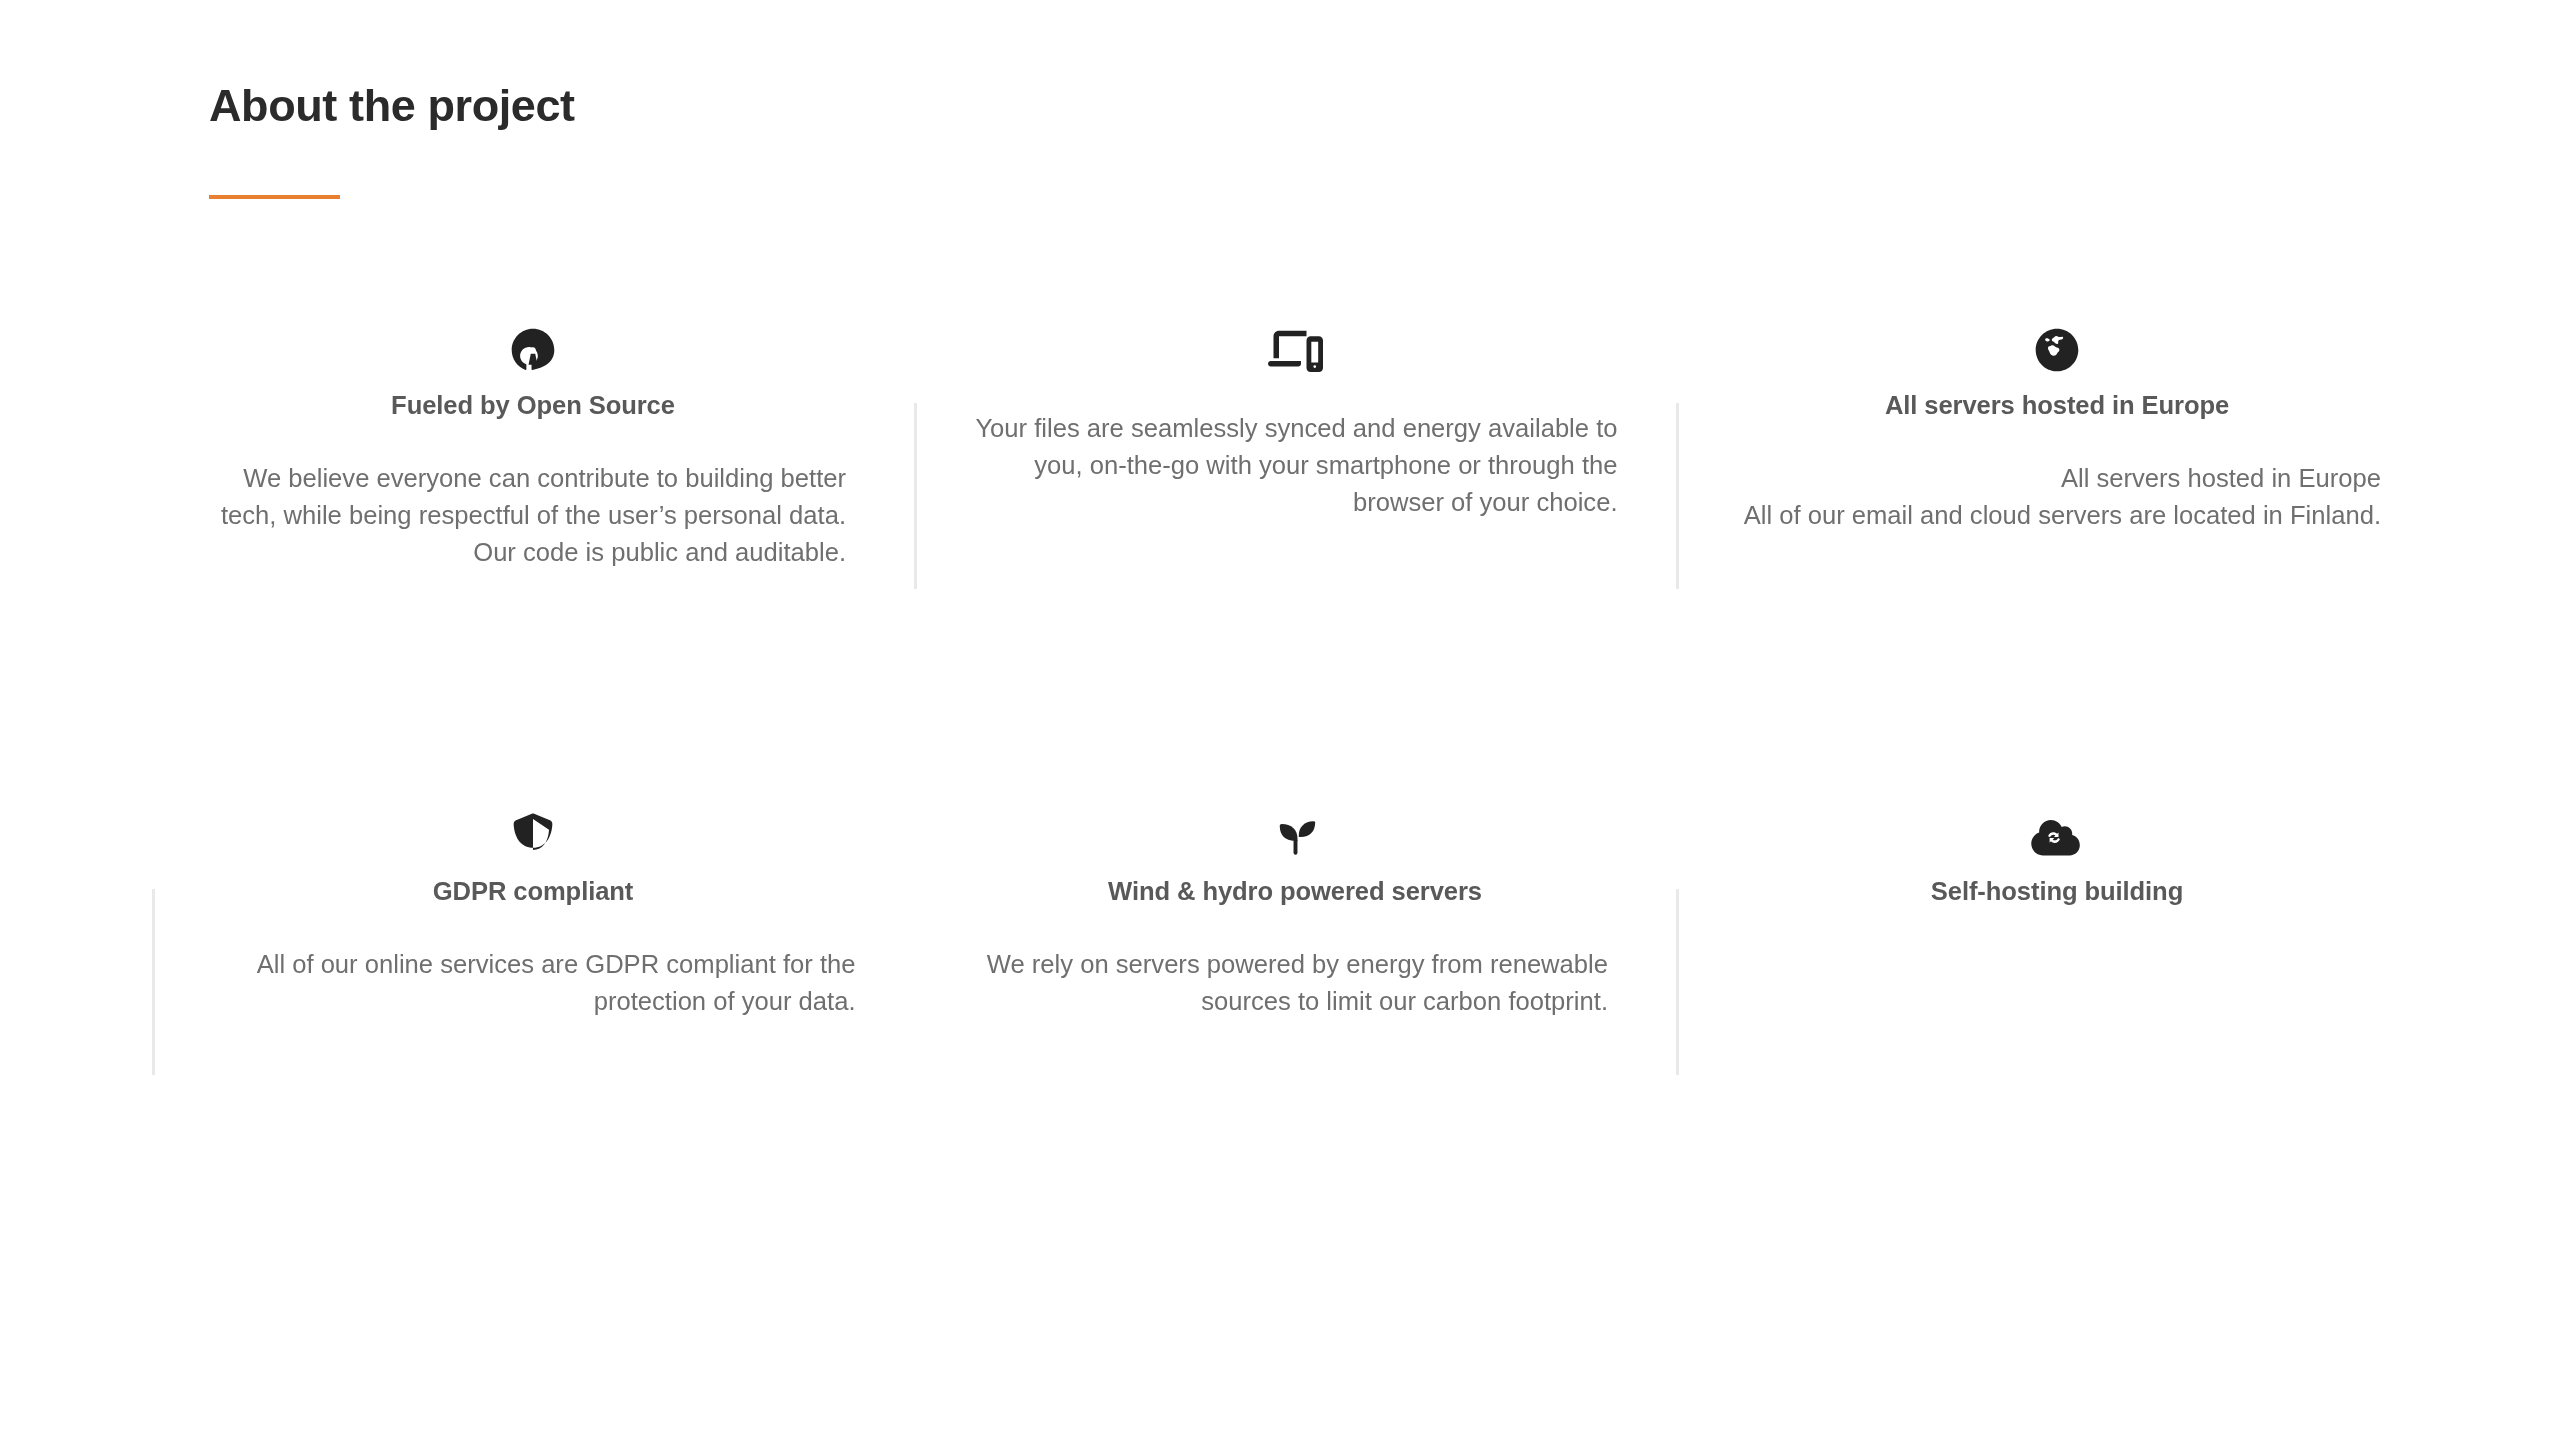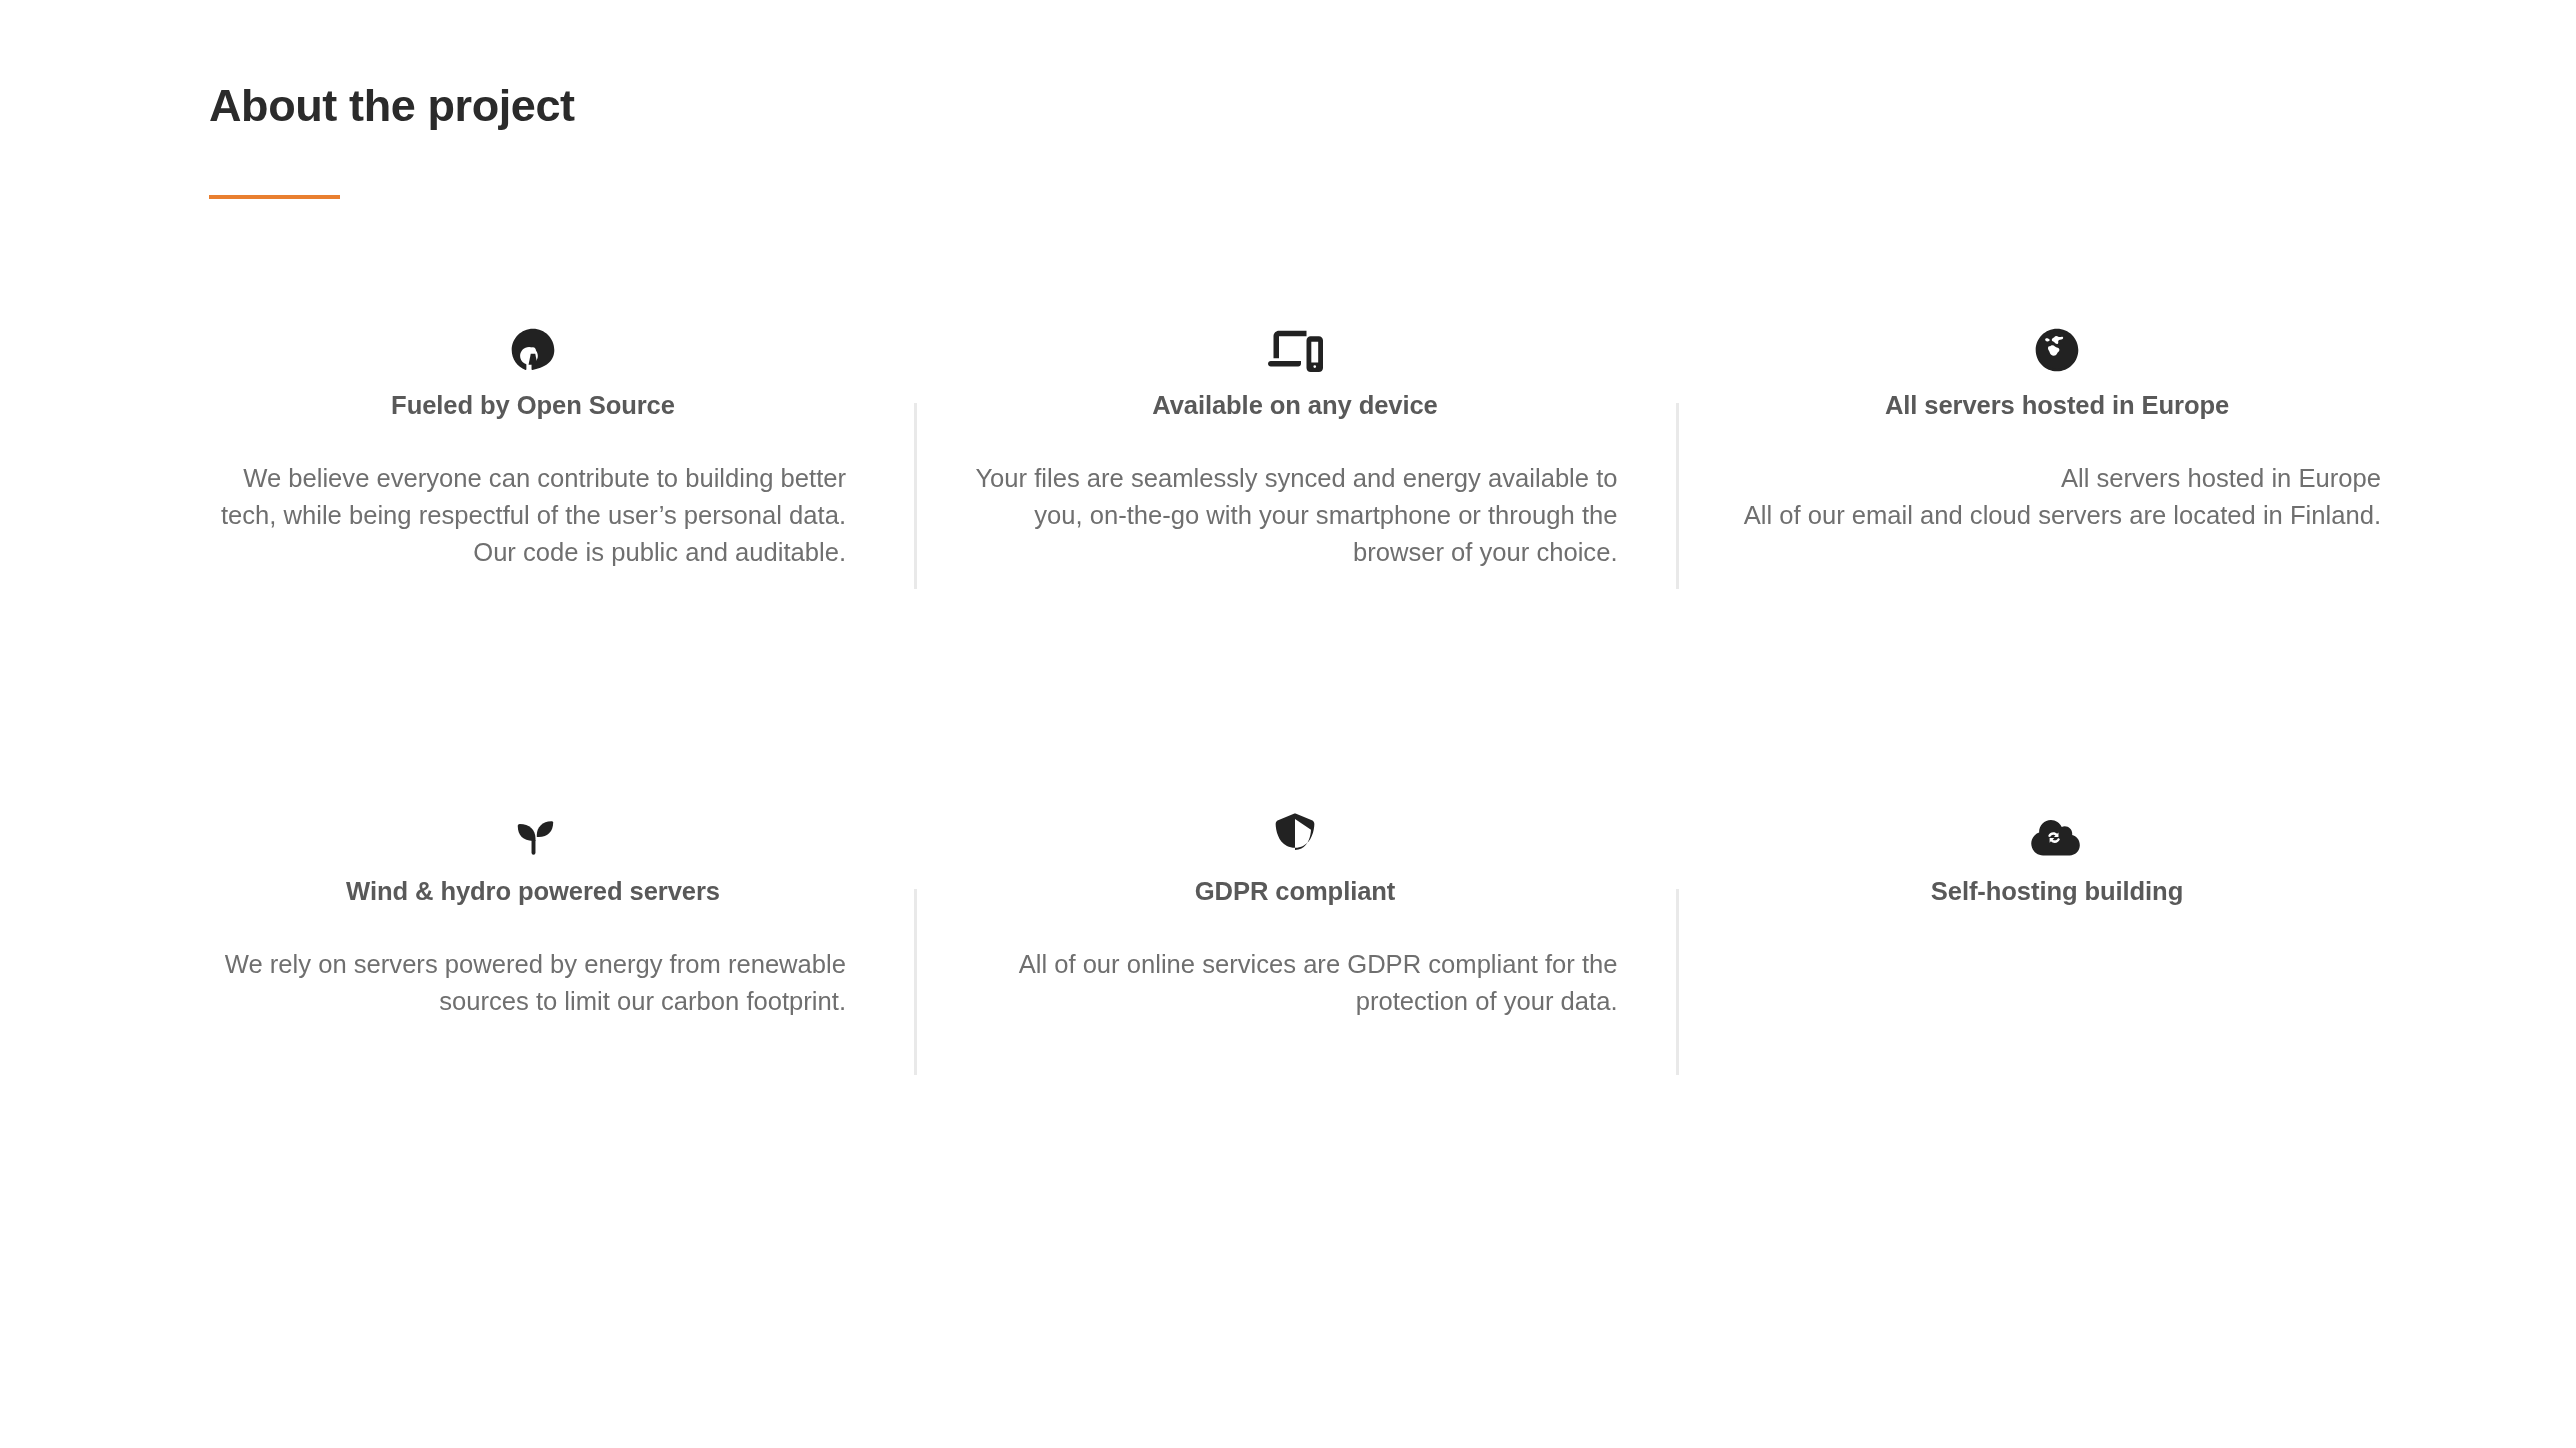--- a/index.html
+++ b/index.html
@@ -144,60 +144,59 @@
     </div>
 
     <div class="feature-cell row-1 col-2">
       <div class="feature-icon">
         <svg width="59" height="44" viewBox="0 0 640 512" aria-hidden="true">
           <path d="M128 32c-35.3 0-64 28.7-64 64v256h64V96h320V32H128z"></path>
           <path d="M0 416c0-17.7 14.3-32 32-32h352v32c0 17.7-14.3 32-32 32H32c-17.7 0-32-14.3-32-32z"></path>
           <path d="M496 96h96c26.5 0 48 21.5 48 48v320c0 26.5-21.5 48-48 48h-96c-26.5 0-48-21.5-48-48V144c0-26.5 21.5-48 48-48zm8 64v240h80V160h-80zm40 272a16 16 0 1 0 0 32 16 16 0 0 0 0-32z"></path>
         </svg>
       </div>
-      <h3 class="feature-title">Available on any device</h3>
       <p class="feature-body">Your files are seamlessly synced and energy available to you, on-the-go with your smartphone or through the browser of your choice.</p>
     </div>
 
     <div class="feature-cell row-1 col-3">
       <div class="feature-icon">
         <svg width="44" height="44" viewBox="0 0 496 512" aria-hidden="true">
           <path d="M248 8C111 8 0 119 0 256s111 248 248 248 248-111 248-248S385 8 248 8zm0 448c-110.3 0-200-89.7-200-200S137.7 56 248 56s200 89.7 200 200-89.7 200-200 200z"></path>
           <path d="M248 40C128.7 40 32 136.7 32 256s96.7 216 216 216 216-96.7 216-216S367.3 40 248 40z"></path>
           <path d="M128 120c12 0 30 6 34 18s-14 22-28 20-24-10-24-20 6-18 18-18zM238 92c18 0 26 14 40 14s22-8 34-4 10 22-4 30-36 4-44 16 6 26-6 34-30-2-38-14-22-8-30-20 4-28 16-34 16-22 32-22zM176 206c16-10 36-4 48 8s30 10 44 22 8 34-6 44-14 30-30 38-38 6-52-6-16-34-26-48-16-34-6-46 14-2 28-12z" fill="#ffffff"></path>
         </svg>
       </div>
       <h3 class="feature-title">All servers hosted in Europe</h3>
       <p class="feature-body">All servers hosted in Europe
 All of our email and cloud servers are located in Finland.</p>
+    </div>
+
+    <div class="feature-cell row-2 col-2">
+      <div class="feature-icon">
+        <svg width="42" height="47" viewBox="0 0 512 512" aria-hidden="true">
+          <path d="M256 0c5 0 10 1 14 3l192 80c18 7 30 25 30 44-1 77-33 218-138 268-29 14-62 22-98 22s-69-8-98-22C53 345 21 204 20 127c0-19 12-37 30-44L242 3c4-2 9-3 14-3zm0 68v376c29 0 55-6 78-17 83-40 115-157 117-229L256 68z"></path>
+        </svg>
+      </div>
+      <h3 class="feature-title">GDPR compliant</h3>
+      <p class="feature-body">All of our online services are GDPR compliant for the protection of your data.</p>
     </div>
 
     <div class="feature-cell row-2 col-1">
       <div class="feature-icon">
         <svg width="47" height="42" viewBox="0 0 512 512" aria-hidden="true">
           <path d="M272 96c-78 0-144 48-176 112 0 0 96 16 144 80 0 16 0 160 0 176a24 24 0 0 0 48 0V288c0-96 80-160 160-176-16-64-96-112-176-16z" fill="none"></path>
           <path d="M256 472a24 24 0 0 1-24-24V296h48v152a24 24 0 0 1-24 24z"></path>
           <path d="M64 120c0-13 11-24 24-24 118 0 192 70 192 176v32H248C130 304 64 238 64 120z"></path>
           <path d="M496 80c0 106-66 176-176 176h-24v-24C296 136 368 64 472 64c13 0 24 3 24 16z"></path>
         </svg>
       </div>
       <h3 class="feature-title">Wind &amp; hydro powered servers</h3>
       <p class="feature-body">We rely on servers powered by energy from renewable sources to limit our carbon footprint.</p>
     </div>
 
-    <div class="feature-cell row-2 col-2">
-      <div class="feature-icon">
-        <svg width="42" height="47" viewBox="0 0 512 512" aria-hidden="true">
-          <path d="M256 0c5 0 10 1 14 3l192 80c18 7 30 25 30 44-1 77-33 218-138 268-29 14-62 22-98 22s-69-8-98-22C53 345 21 204 20 127c0-19 12-37 30-44L242 3c4-2 9-3 14-3zm0 68v376c29 0 55-6 78-17 83-40 115-157 117-229L256 68z"></path>
-        </svg>
-      </div>
-      <h3 class="feature-title">GDPR compliant</h3>
-      <p class="feature-body">All of our online services are GDPR compliant for the protection of your data.</p>
-    </div>
-
     <div class="feature-cell row-2 col-3">
       <div class="feature-icon">
         <svg width="55" height="42" viewBox="0 0 640 512" aria-hidden="true">
           <path d="M144 480C64.5 480 0 415.5 0 336c0-62.8 40.2-116.2 96.2-135.9-.1-2.7-.2-5.4-.2-8.1 0-79.5 64.5-144 144-144 58.7 0 109.2 35.2 131.6 85.6 11.2-4.9 23.6-7.6 36.6-7.6 50.5 0 91.5 41 91.5 91.5 0 5.3-.5 10.4-1.3 15.4C550.6 241.8 592 294 592 356c0 68.5-55.5 124-124 124H144z"></path>
           <path d="M206 246c8-28 33-48 64-48 18 0 34 7 46 19l16-16v56h-56l19-19a44 44 0 0 0-25-8c-19 0-35 12-40 29l-24-13zM350 280c-8 28-33 48-64 48-18 0-34-7-46-19l-16 16v-56h56l-19 19a44 44 0 0 0 25 8c19 0 35-12 40-29l24 13z" fill="#ffffff"></path>
         </svg>
       </div>
       <h3 class="feature-title">Self-hosting building</h3>
     </div>
 

